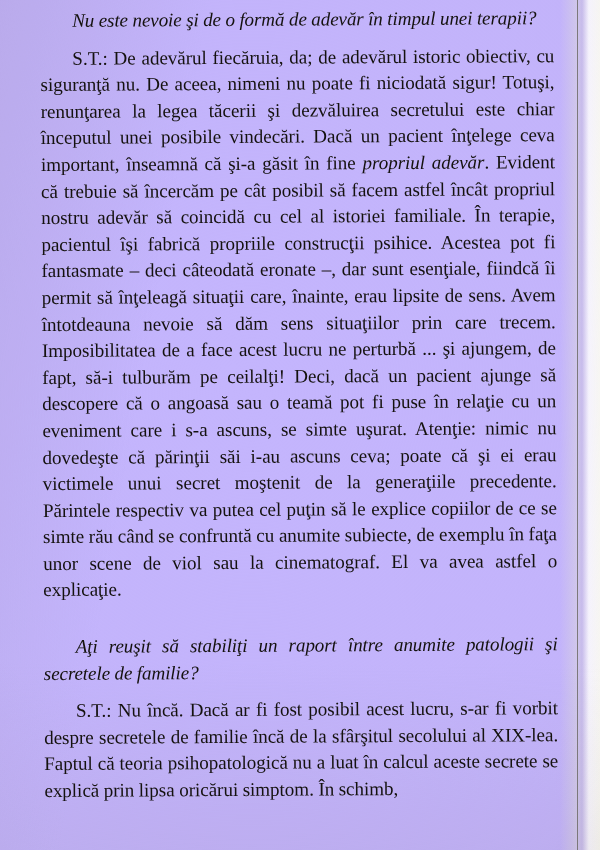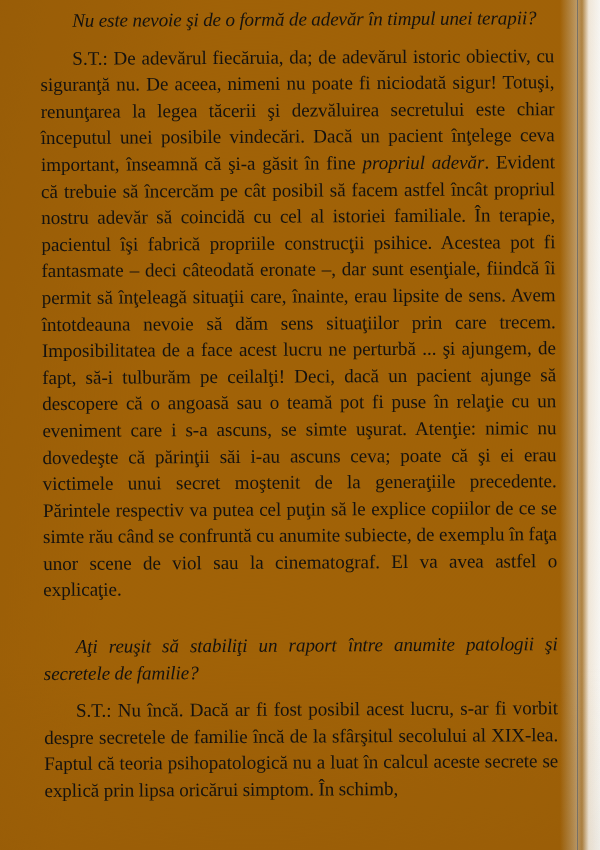--- a/index.html
+++ b/index.html
@@ -6,21 +6,21 @@
   html, body {
     margin: 0;
     padding: 0;
     background: #ffffff;
   }
   #page {
     position: relative;
     width: 600px;
     height: 850px;
     overflow: hidden;
-    background: #a16207;
+    background: #c4b5fd;
     font-family: "Liberation Serif", "DejaVu Serif", serif;
     color: #15120f;
   }
   
   #scan-tint {
     position: absolute;
     inset: 0;
     pointer-events: none;
     background:
       linear-gradient(100deg, rgba(232,230,225,0.55) 0%, rgba(255,255,255,0) 28%),

